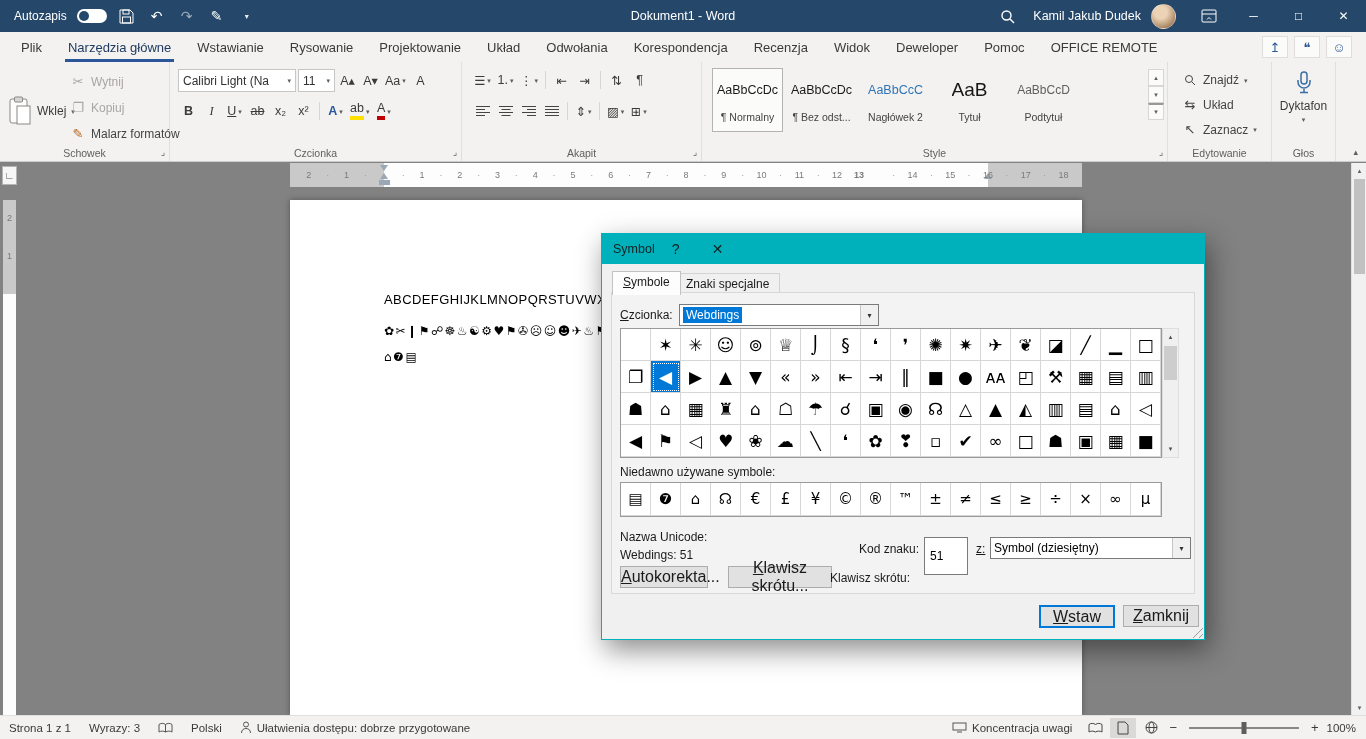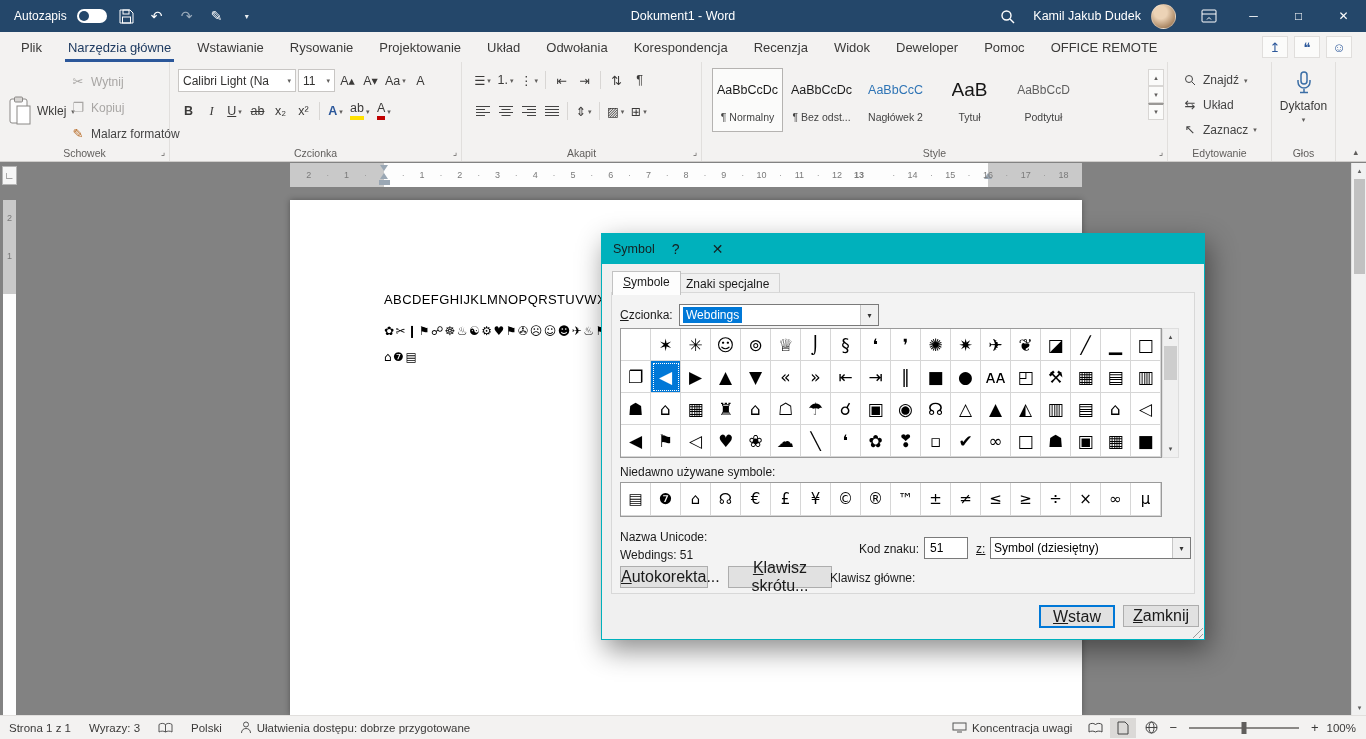--- a/index.html
+++ b/index.html
@@ -109,21 +109,21 @@
 .dcombo-arrow{margin-left:auto;width:18px;height:100%;display:flex;align-items:center;justify-content:center;background:#f0f0f0;border-left:1px solid #c5c5c5;font-size:8px;color:#333}
 .sel-text{background:#0078d7;color:#fff;padding:1px 3px}
 .sym-grid{position:absolute;left:18px;top:94px;width:542px;height:130px;display:grid;grid-template-columns:repeat(18,30px);grid-auto-rows:32px;background:#fff;border:1px solid #9a9a9a;overflow:hidden}
 .sym-cell{display:flex;align-items:center;justify-content:center;border-right:1px solid #d6d6d6;border-bottom:1px solid #d6d6d6;font-family:"DejaVu Sans",sans-serif;font-size:17px;color:#000;overflow:hidden}
 .sym-cell.sel{background:#0078d7;color:#fff;outline:1px dotted #fff;outline-offset:-3px}
 .sym-cell.recent{height:33px;font-size:15px}
 .sym-scroll{position:absolute;left:560px;top:94px;width:17px;height:130px;background:#f0f0f0;border:1px solid #dedede}
 .ss-btn{position:absolute;left:0;width:15px;height:16px;display:flex;align-items:center;justify-content:center;font-size:7px;color:#505050}
 .ss-thumb{position:absolute;left:1px;top:17px;width:13px;height:34px;background:#cdcdcd}
 .recent-row{position:absolute;left:18px;top:248px;width:542px;height:35px;display:grid;grid-template-columns:repeat(18,30px);background:#fff;border:1px solid #9a9a9a;overflow:hidden}
-.dinput{position:absolute;height:22px;background:#fff;border:1px solid #7a7a7a;font-size:12px;padding:2px 5px;color:#000}
+.dinput{position:absolute;height:38px;background:#fff;border:1px solid #7a7a7a;font-size:12px;padding:2px 5px;color:#000}
 .dbtn{position:absolute;height:22px;background:#e1e1e1;border:1px solid #adadad;display:flex;align-items:center;justify-content:center;font-size:16px;color:#1a1a1a}
 .dbtn .accel{display:block;width:100%;text-align:center}
 .dbtn.default{border:2px solid #0078d7;height:23px}
 .grip{position:absolute;right:1px;bottom:1px;width:13px;height:13px;background:repeating-linear-gradient(135deg,transparent 0 3px,#9a9a9a 3px 4px);clip-path:polygon(100% 0,100% 100%,0 100%)}
 
 
 .statusbar{position:absolute;left:0;bottom:0;width:100%;height:24px;background:#f3f2f1;border-top:1px solid #e1dfdd;display:flex;align-items:center;font-size:11.5px;color:#3b3a39;z-index:30}
 .sb-item{display:flex;align-items:center;gap:5px;padding:0 9px;height:100%;white-space:nowrap}
 .sb-right{margin-left:auto;display:flex;align-items:center;height:100%}
 .view-ic{width:26px;height:20px;display:flex;align-items:center;justify-content:center;margin:0 1px}
@@ -615,21 +615,21 @@
     <span>Symbol (dziesiętny)</span>
     <span class="dcombo-arrow">▾</span>
   </div>
 
   <div class="dbtn" style="left:18px;top:332px;width:88px">
       <span class="accel">Autokorekta...</span>
     </div>
   <div class="dbtn" style="left:126px;top:332px;width:104px">
       <span class="accel">Klawisz skrótu...</span>
     </div>
-  <span class="dlabel" style="left:228px;top:337px">Klawisz główne:</span>
+  <span class="dlabel" style="left:228px;top:337px">Klawisz skrótu:</span>
 
   <div class="dbtn default" style="left:437px;top:371px;width:76px">
       <span class="accel">Wstaw</span>
     </div>
   <div class="dbtn" style="left:521px;top:371px;width:76px">
       <span class="accel">Zamknij</span>
     </div>
 
   <span class="grip"></span>
 </div>

